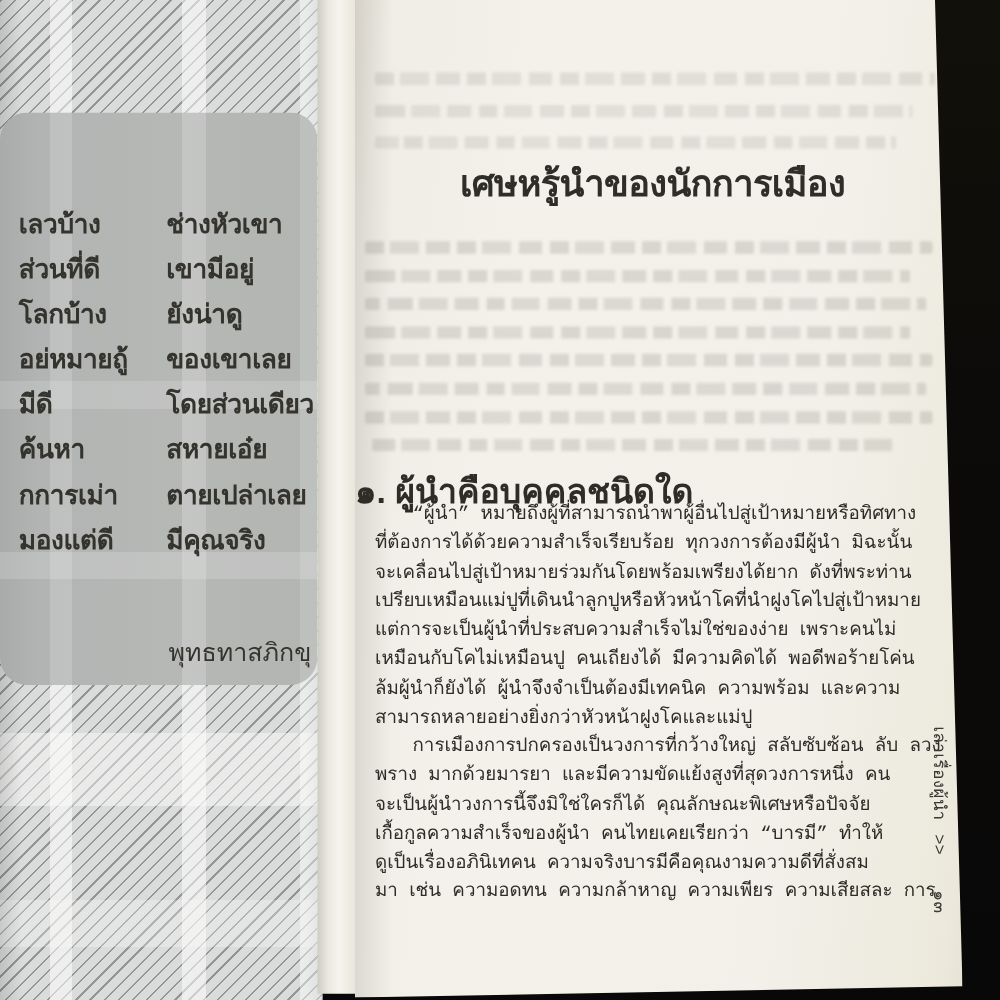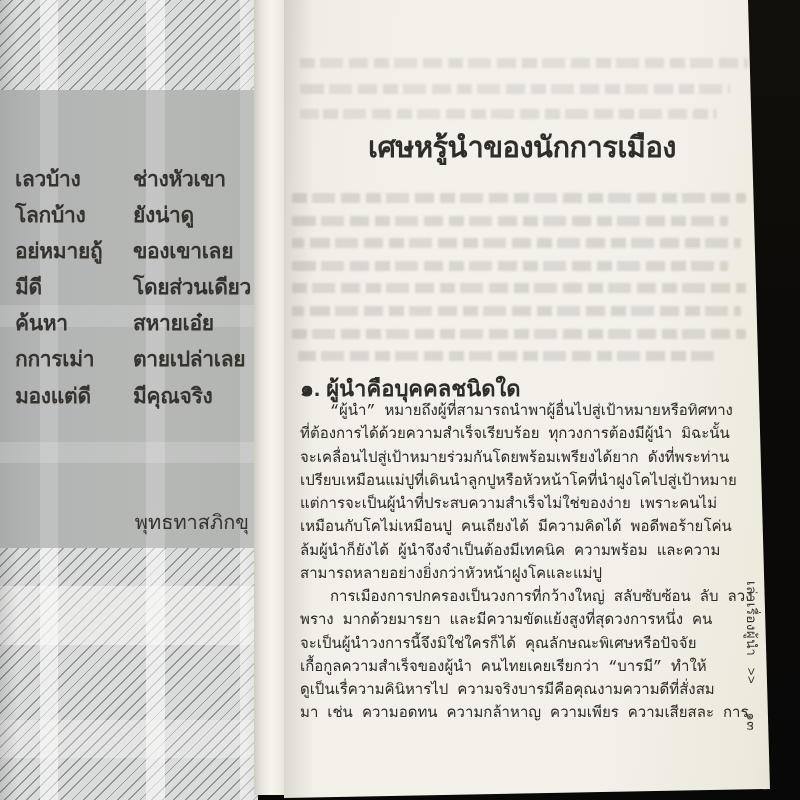--- a/index.html
+++ b/index.html
@@ -40,20 +40,21 @@
     background-image:
       linear-gradient(90deg,
         rgba(255,255,255,0) 0 40px, rgba(255,255,255,.17) 40px 58px,
         rgba(255,255,255,0) 58px 146px, rgba(255,255,255,.19) 146px 165px,
         rgba(255,255,255,0) 165px 240px, rgba(255,255,255,.15) 240px 254px),
       linear-gradient(180deg,
         rgba(255,255,255,0) 0 215px, rgba(255,255,255,.15) 215px 237px,
         rgba(255,255,255,0) 237px 352px, rgba(255,255,255,.16) 352px 373px,
         rgba(255,255,255,0) 373px),
       linear-gradient(90deg,#a8abaa 0,#b1b4b2 12%,#b6b8b6 55%,#b3b5b3 100%);
+    border-radius: 22px;
   }
   .poem{
     position:absolute;left:0;top:72px;right:0;
     color:#34332e;font-size:21px;font-weight:600;letter-spacing:-0.3px;
   }
   .poem-row{display:flex;height:36.1px;align-items:flex-start;}
   .poem-c1{margin-left:15px;width:118px;white-space:nowrap;}
   .poem-c2{white-space:nowrap;}
   .poem-author{
     position:absolute;top:416px;right:5px;
@@ -75,22 +76,22 @@
   .right-page::before{ 
     content:"";position:absolute;inset:0;pointer-events:none;
     background:linear-gradient(90deg,rgba(60,55,45,.12),rgba(60,55,45,0) 30px);
   }
   .chapter-title{
     position:absolute;top:124px;left:18px;width:440px;text-align:center;
     font-size:29px;font-weight:bold;letter-spacing:-0.5px;color:#2e2d28;
     white-space:nowrap;
   }
   .section-heading{
-    position:absolute;top:371px;left:16px;
-    font-size:22px;font-weight:bold;color:#2d2c27;white-space:nowrap;
+    position:absolute;top:371px;left:0;
+    font-size:27px;font-weight:bold;color:#2d2c27;white-space:nowrap;
   }
   .body-text{
     position:absolute;top:400px;left:16px;width:448px;
     font-family:Liberation Mono, monospace;
     font-size:15px;line-height:23.25px;color:#2d2c27;
   }
   .body-line{white-space:nowrap;}
   .body-line.indent{padding-left:30px;}
   
   .ghost-top{position:absolute;top:58px;left:16px;width:448px;}
@@ -118,20 +119,24 @@
 </style>
 </head>
 <body>
 
 <div class="left-page">
   <div class="poem-panel">
     <div class="poem">
       <div class="poem-row">
         <span class="poem-c1">เลวบ้าง</span>
         <span class="poem-c2">ช่างหัวเขา</span>
+      </div>
+      <div class="poem-row">
+        <span class="poem-c1">ส่วนที่ดี</span>
+        <span class="poem-c2">เขามีอยู่</span>
       </div>
       <div class="poem-row">
         <span class="poem-c1">โลกบ้าง</span>
         <span class="poem-c2">ยังน่าดู</span>
       </div>
       <div class="poem-row">
         <span class="poem-c1">อย่หมายถู้</span>
         <span class="poem-c2">ของเขาเลย</span>
       </div>
       <div class="poem-row">
@@ -186,21 +191,21 @@
     <div class="body-line">จะเคลื่อนไปสู่เป้าหมายร่วมกันโดยพร้อมเพรียงได้ยาก ดังที่พระท่าน</div>
     <div class="body-line">เปรียบเหมือนแม่ปูที่เดินนำลูกปูหรือหัวหน้าโคที่นำฝูงโคไปสู่เป้าหมาย</div>
     <div class="body-line">แต่การจะเป็นผู้นำที่ประสบความสำเร็จไม่ใช่ของง่าย เพราะคนไม่</div>
     <div class="body-line">เหมือนกับโคไม่เหมือนปู  คนเถียงได้ มีความคิดได้ พอดีพอร้ายโค่น</div>
     <div class="body-line">ล้มผู้นำก็ยังได้  ผู้นำจึงจำเป็นต้องมีเทคนิค ความพร้อม และความ</div>
     <div class="body-line">สามารถหลายอย่างยิ่งกว่าหัวหน้าฝูงโคและแม่ปู</div>
     <div class="body-line indent">การเมืองการปกครองเป็นวงการที่กว้างใหญ่ สลับซับซ้อน ลับ ลวง</div>
     <div class="body-line">พราง มากด้วยมารยา และมีความขัดแย้งสูงที่สุดวงการหนึ่ง  คน</div>
     <div class="body-line">จะเป็นผู้นำวงการนี้จึงมิใช่ใครก็ได้ คุณลักษณะพิเศษหรือปัจจัย</div>
     <div class="body-line">เกื้อกูลความสำเร็จของผู้นำ คนไทยเคยเรียกว่า “บารมี” ทำให้</div>
-    <div class="body-line">ดูเป็นเรื่ความคินิหารไป  ความจริงบารมีคือคุณงามความดีที่สั่งสม</div>
+    <div class="body-line">ดูเป็นเรื่องอภินิเทคน  ความจริงบารมีคือคุณงามความดีที่สั่งสม</div>
     <div class="body-line">มา เช่น ความอดทน ความกล้าหาญ ความเพียร ความเสียสละ การ</div>
   </div>
 
   <div class="edge-caption">
     <span>เล่าเรื่องผู้นำ</span>
     <span class="sep">&gt;&gt;</span>
     <span class="pgnum">๑๓</span>
   </div>
 
 </div>

